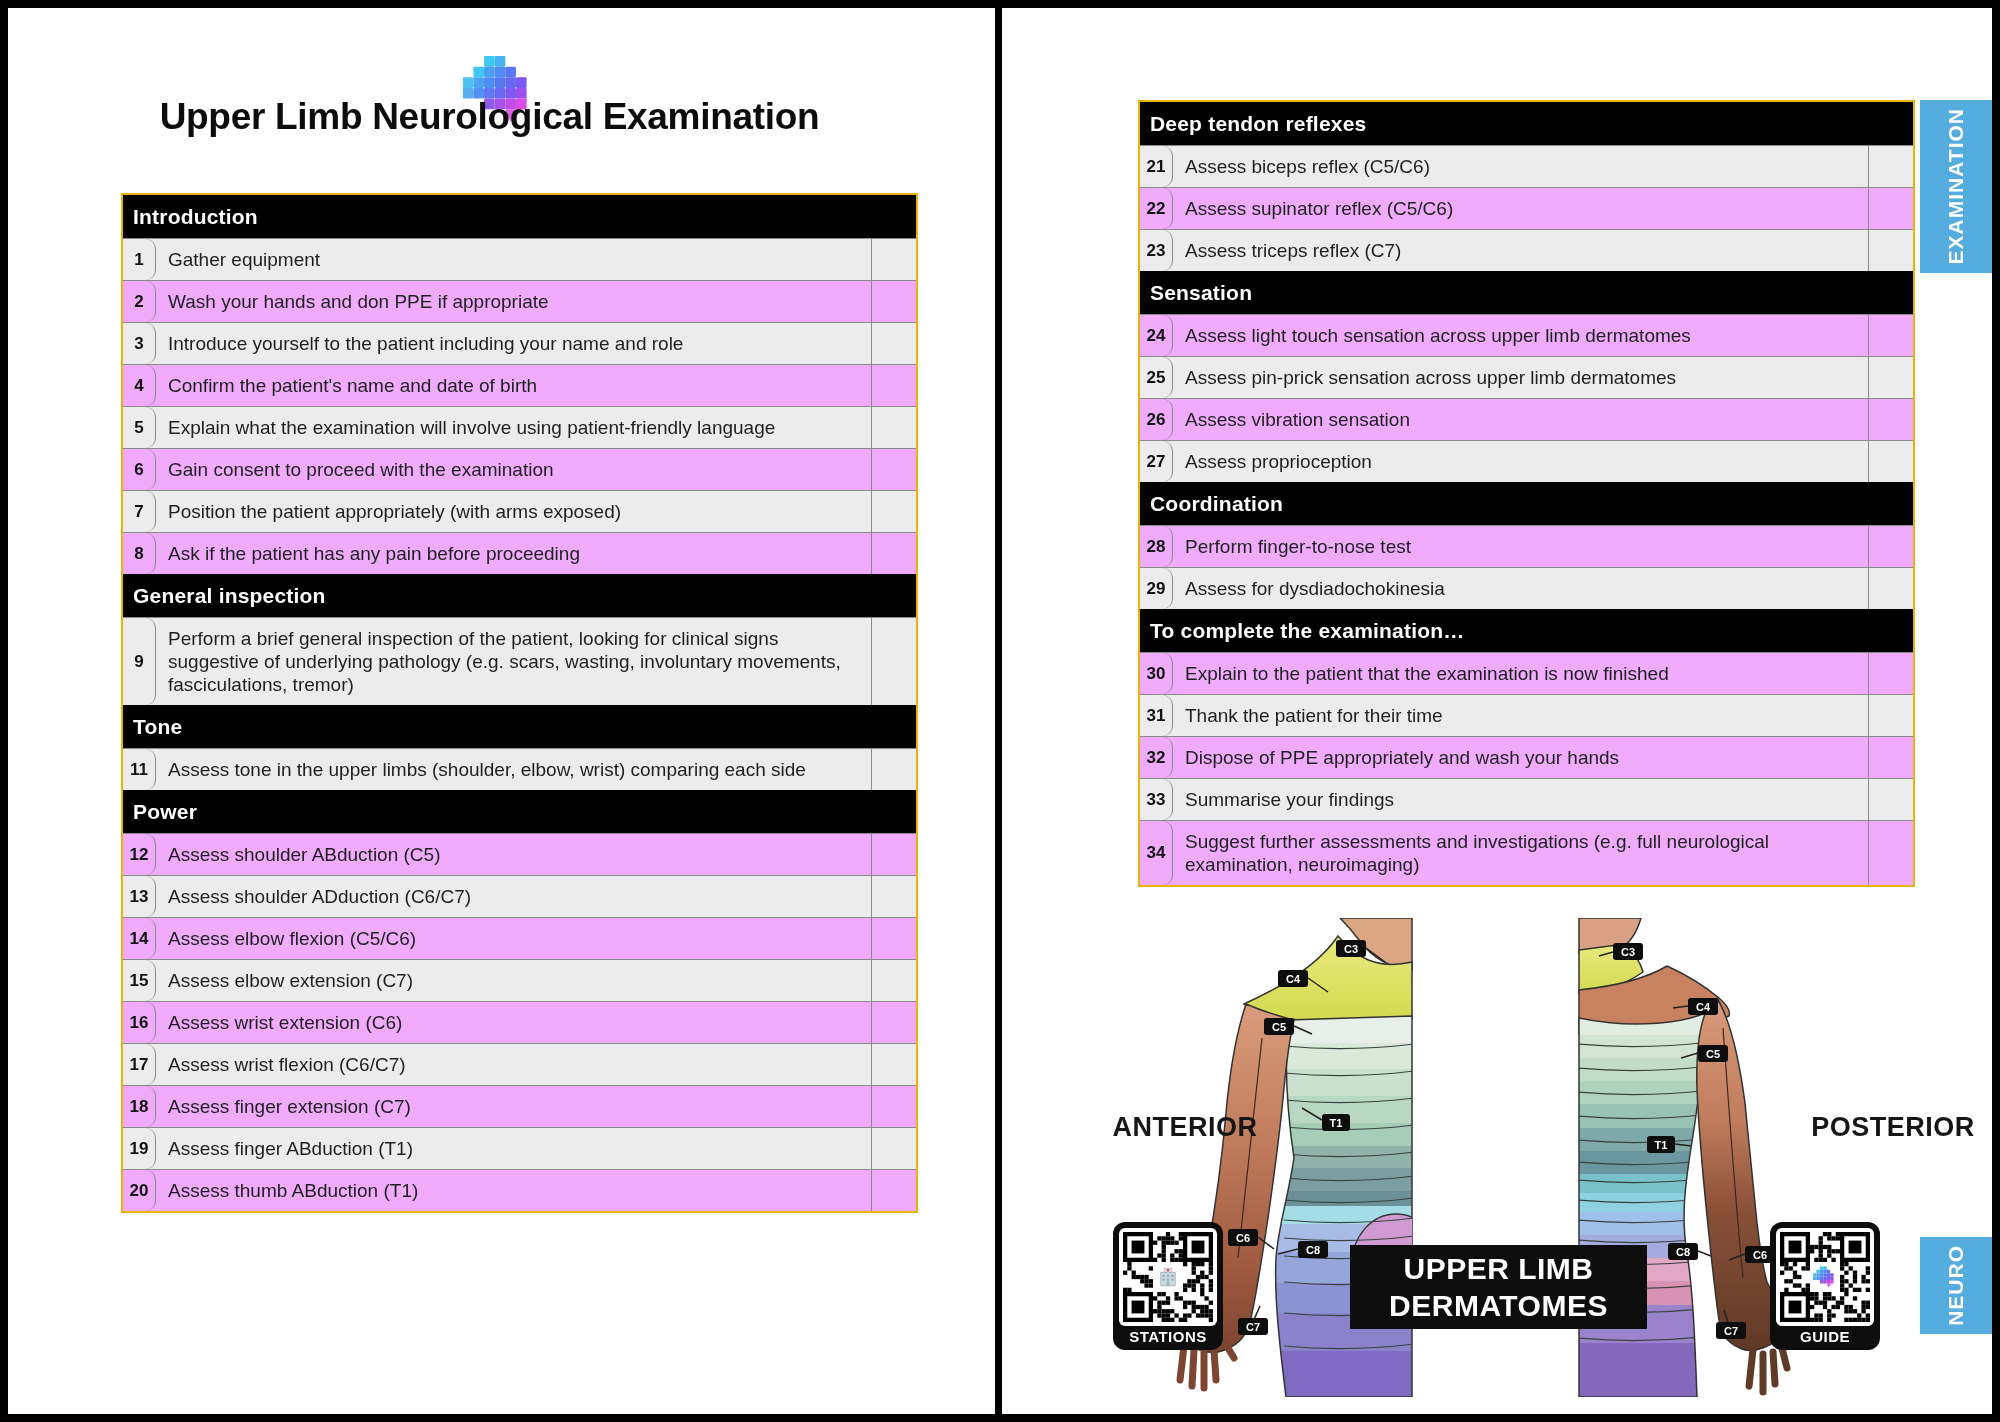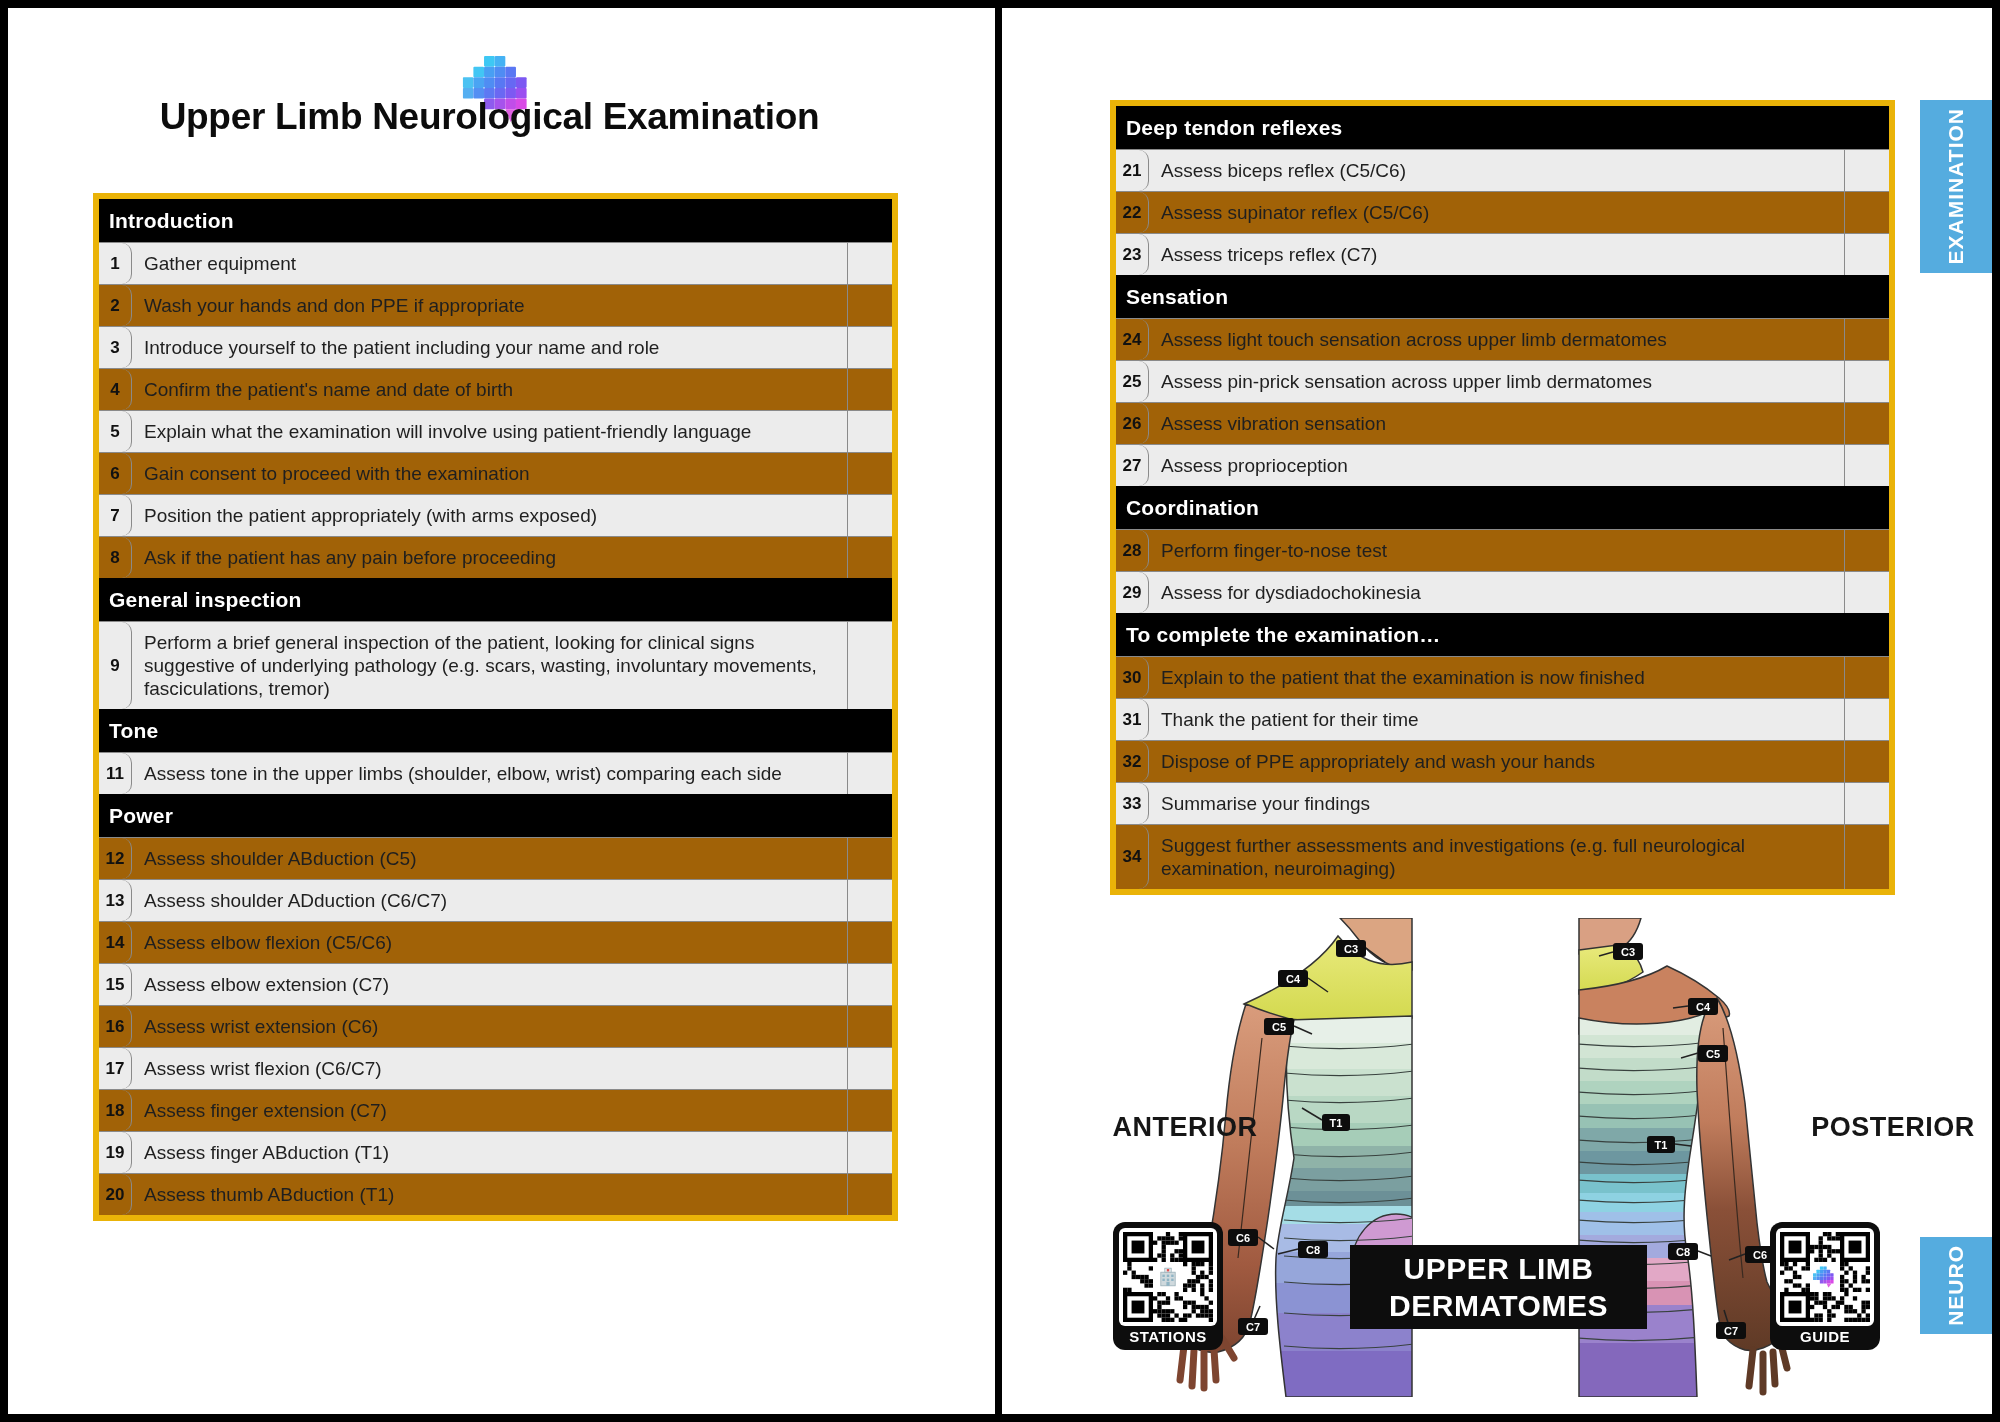--- a/index.html
+++ b/index.html
@@ -2,25 +2,25 @@
 <html><head>
 <meta charset="utf-8">
 <style>
   html,body{margin:0;padding:0;background:#fff;}
   body{width:2000px;height:1422px;font-family:"Liberation Sans",sans-serif;-webkit-font-smoothing:antialiased;}
   .canvas{position:relative;width:2000px;height:1422px;background:#ffffff;overflow:hidden;}
   .frame{position:absolute;inset:0;border:8px solid #000;z-index:60;pointer-events:none;}
   .divider{position:absolute;left:995px;top:0;width:7px;height:1422px;background:#000;z-index:55;}
 
   
-  .checklist{position:absolute;border:6px solid #eab308;background:#fff;}
+  .checklist{position:absolute;border:2px solid #eab308;background:#fff;margin-left:28px;}
   .checklist-left{left:93px;top:193px;width:793px;}
   .checklist-right{left:1110px;top:100px;width:773px;}
   .sec{background:#000;color:#fff;font-weight:700;font-size:21px;line-height:24px;padding:10px 10px 9px 10px;letter-spacing:.2px;}
-  .row{display:flex;border-top:1px solid #8a8a8a;background:#a16207;align-items:stretch;}
+  .row{display:flex;border-top:1px solid #8a8a8a;background:#f0abfc;align-items:stretch;}
   .row.alt{background:#ececec;}
   .row .num{width:32px;display:flex;align-items:center;justify-content:center;font-weight:700;font-size:17px;color:#111;border-right:1px solid #8a8a8a;border-radius:10px;}
   .row .txt{flex:1;padding:9px 12px;font-size:19px;line-height:23px;color:#1f1f1f;display:flex;align-items:center;}
   .row .chk{width:44px;border-left:1px solid #8a8a8a;}
 
   
   .logo{position:absolute;left:462px;top:56px;width:76px;height:66px;}
   .page-title{position:absolute;left:93px;top:96px;width:793px;text-align:center;font-size:37px;font-weight:800;color:#0c0c0c;letter-spacing:-0.3px;}
 
   

